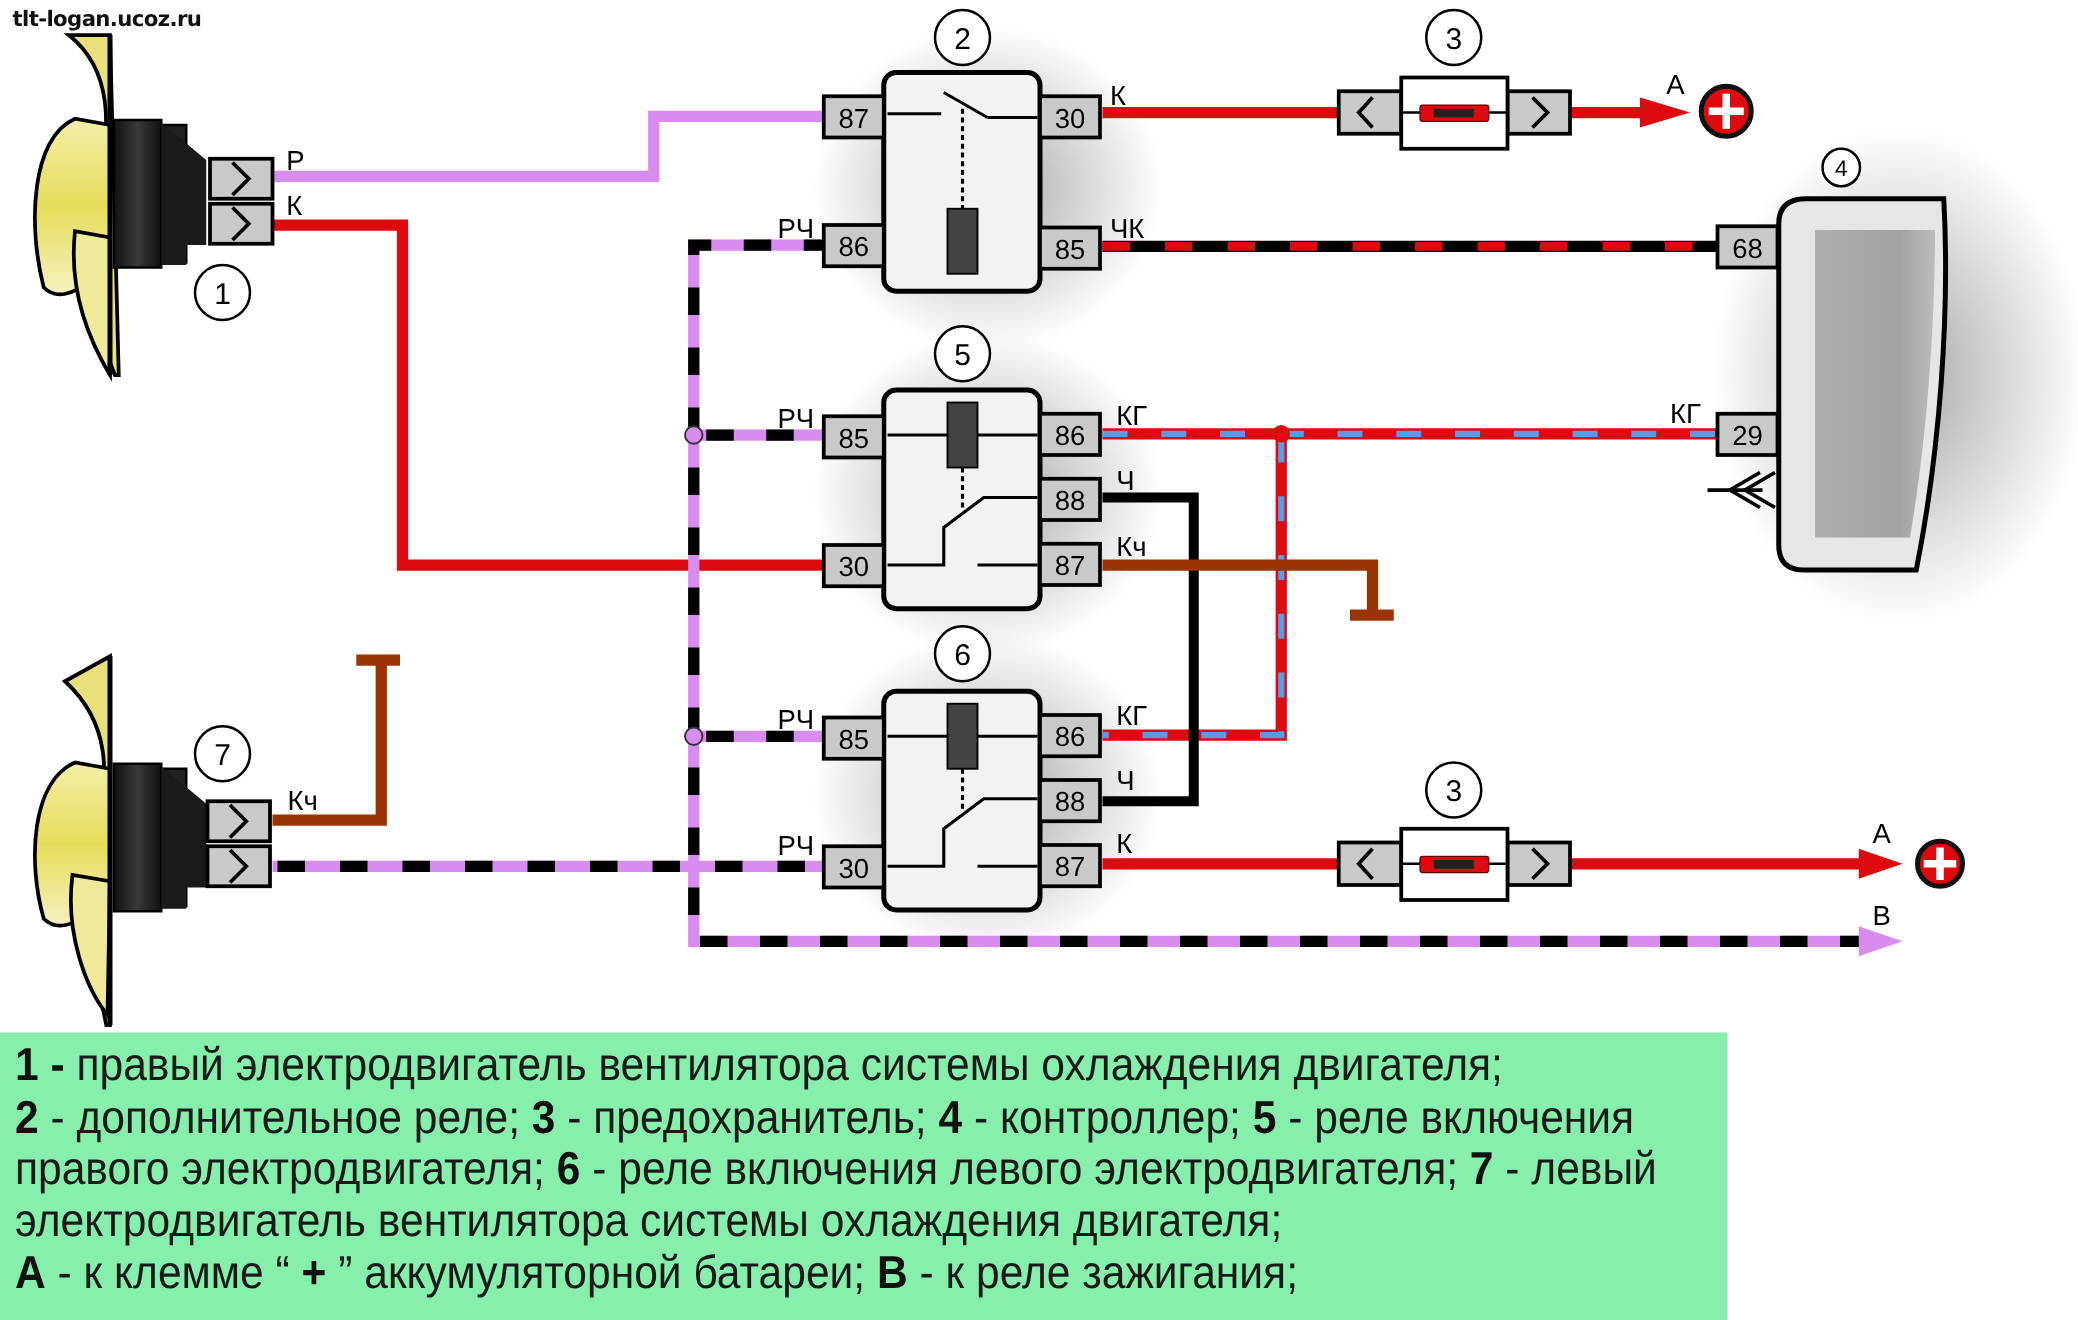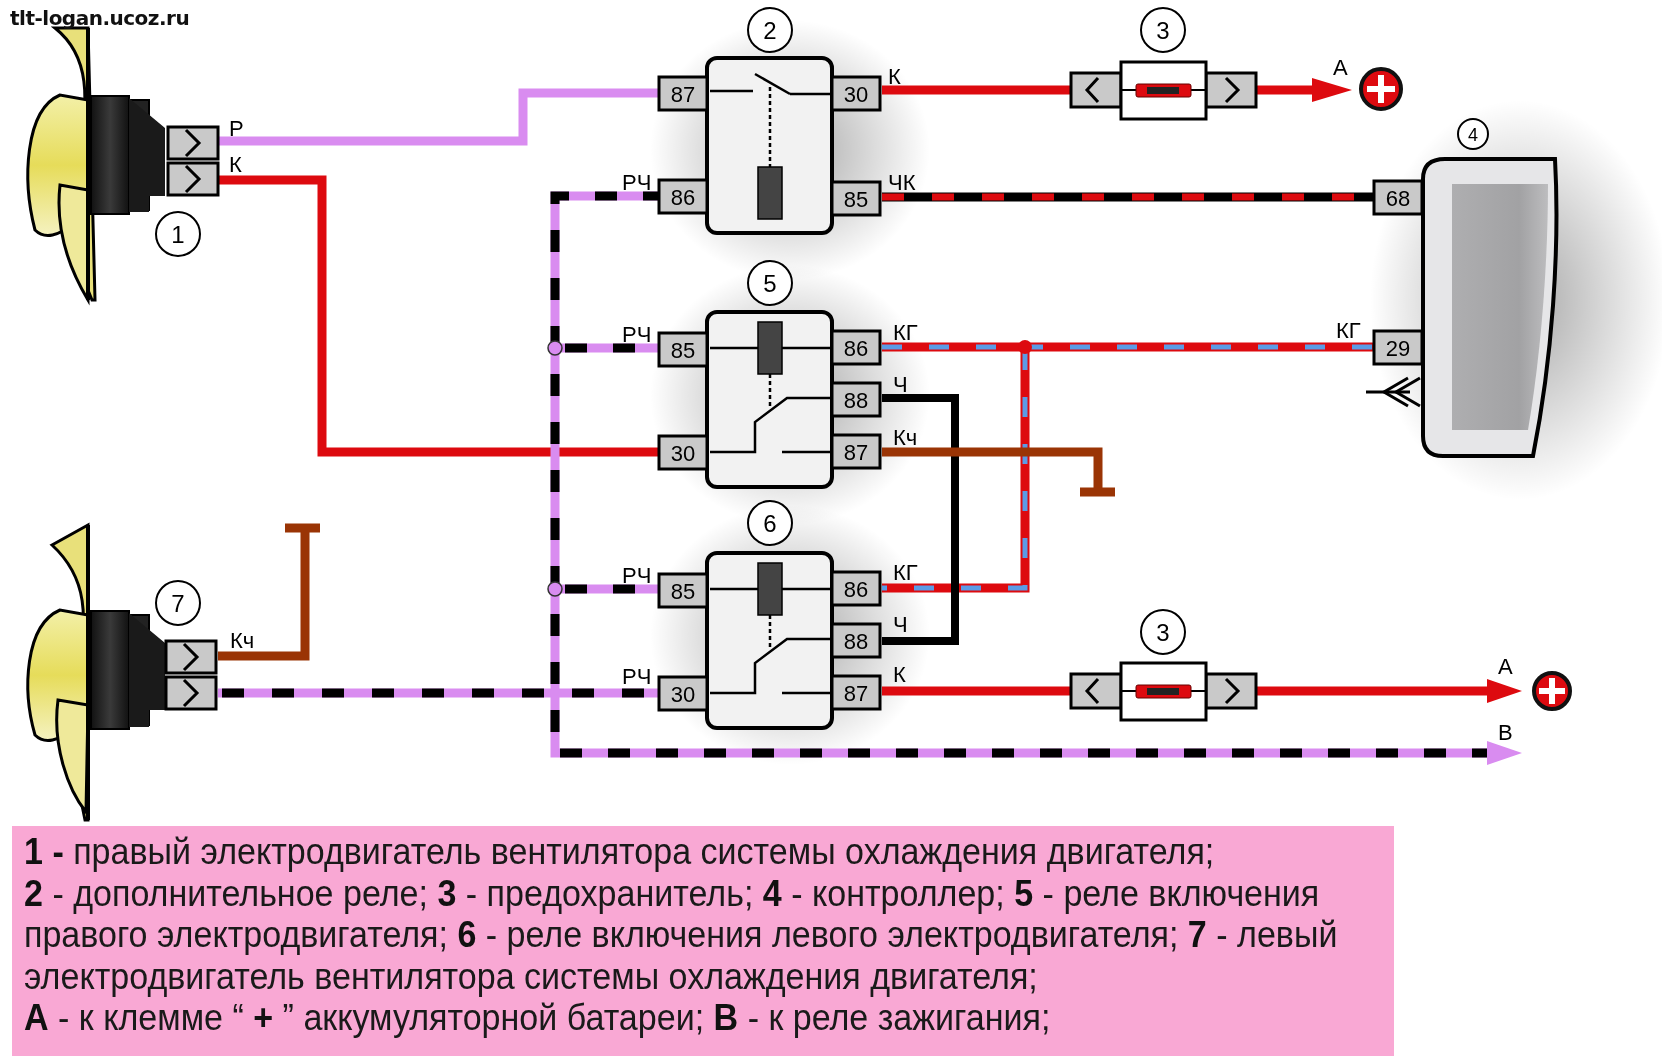--- a/index.html
+++ b/index.html
@@ -1,19 +1,19 @@
 <!DOCTYPE html>
 <html><head>
 <meta charset="utf-8">
 <style>
   html, body { margin: 0; padding: 0; background: #ffffff; }
   body { width: 1662px; height: 1056px; position: relative; overflow: hidden; font-family: "Liberation Sans", sans-serif; }
   #diagram { position: absolute; left: 0; top: 0; width: 1662px; height: 830px; }
-  .watermark { position: absolute; left: 10px; top: 6px; font-family: "DejaVu Sans", sans-serif; font-weight: bold; font-size: 20px; color: #111; letter-spacing: -0.5px; }
-  .legend { position: absolute; left: 0; top: 826px; width: 1382px; height: 230px; background: #f9a8d4; box-sizing: border-box; padding: 5px 12px 0 12px; margin-left: 12px; }
+  .watermark { position: absolute; left: 10px; top: 6px; font-family: "DejaVu Sans", sans-serif; font-weight: bold; font-size: 17px; color: #111; letter-spacing: -0.5px; }
+  .legend { position: absolute; left: 0; top: 826px; width: 1382px; height: 230px; background: #86efac; box-sizing: border-box; padding: 5px 12px 0 12px; }
   .legend-line { font-family: "Liberation Sans", sans-serif; font-size: 37px; line-height: 41.5px; color: #1a1a1a; white-space: nowrap; transform: scaleX(0.92); transform-origin: left center; }
   .legend-line b { font-weight: bold; color: #111; }
   svg text { font-family: "Liberation Sans", sans-serif; }
 </style>
 </head>
 <body>
 
 <svg id="diagram" viewBox="0 0 1662 830" width="1662" height="830" xmlns="http://www.w3.org/2000/svg">
   <defs>
     <radialGradient id="shadowGrad" cx="50%" cy="50%" r="50%">

